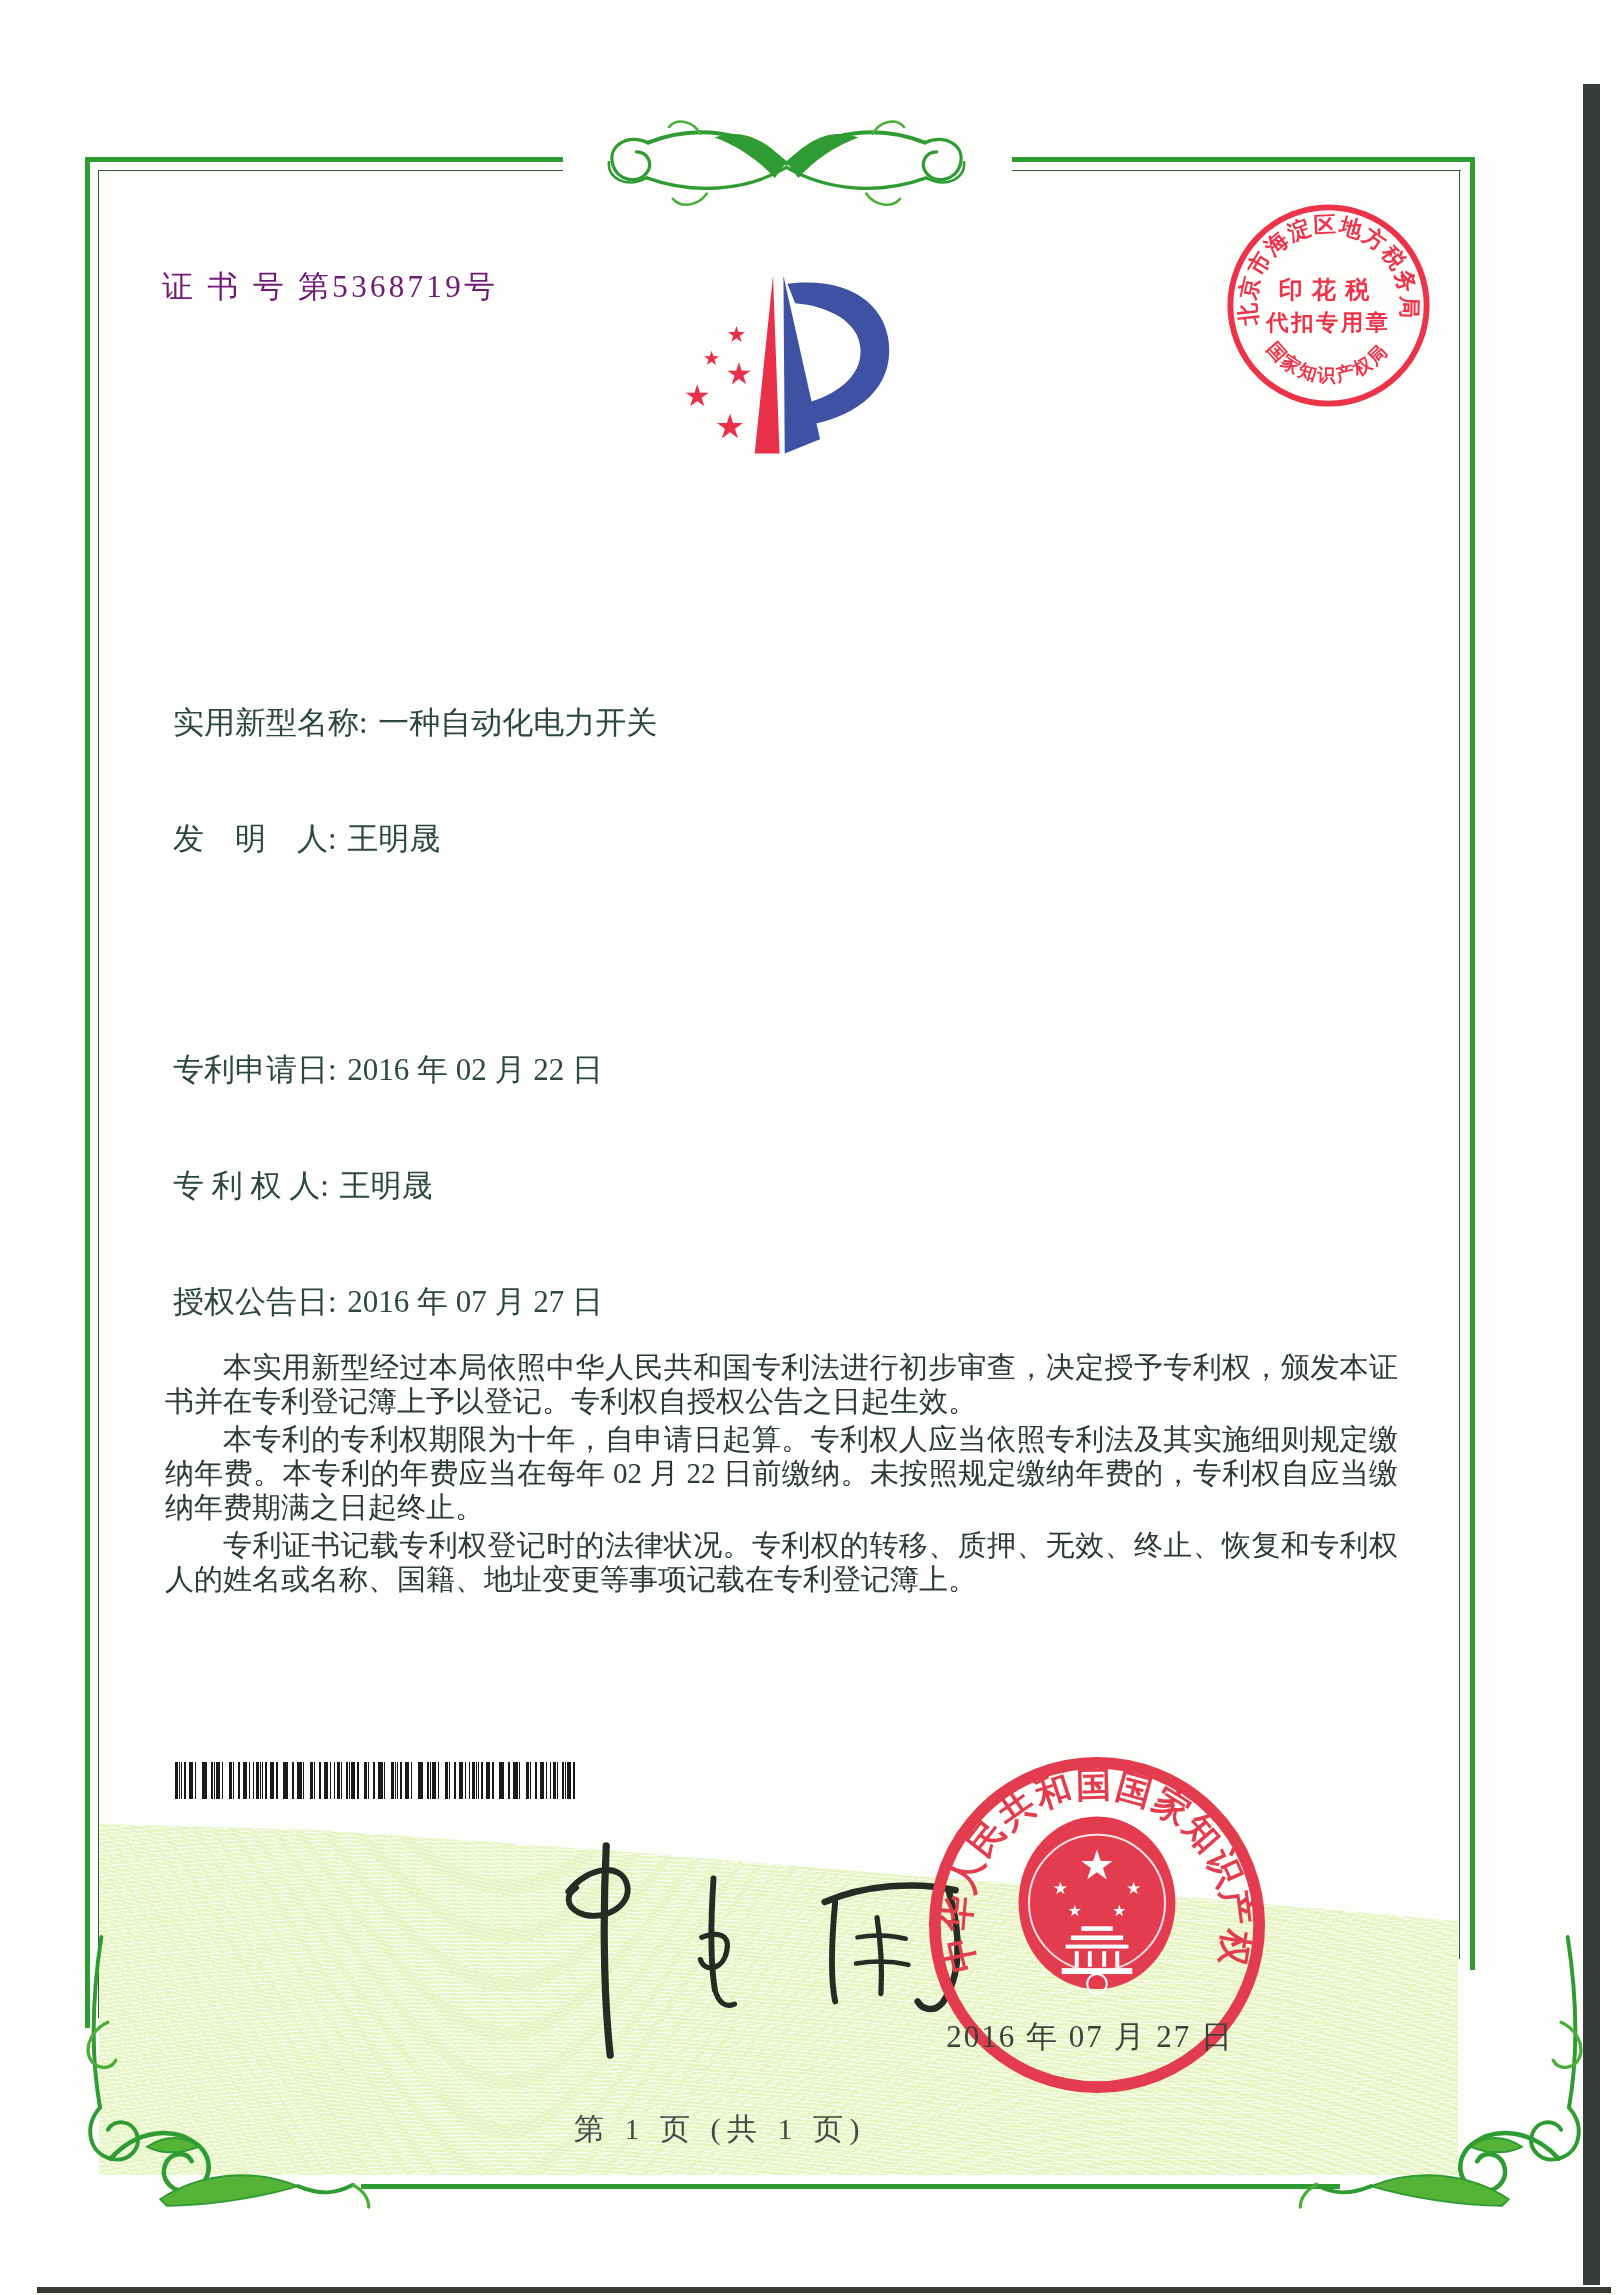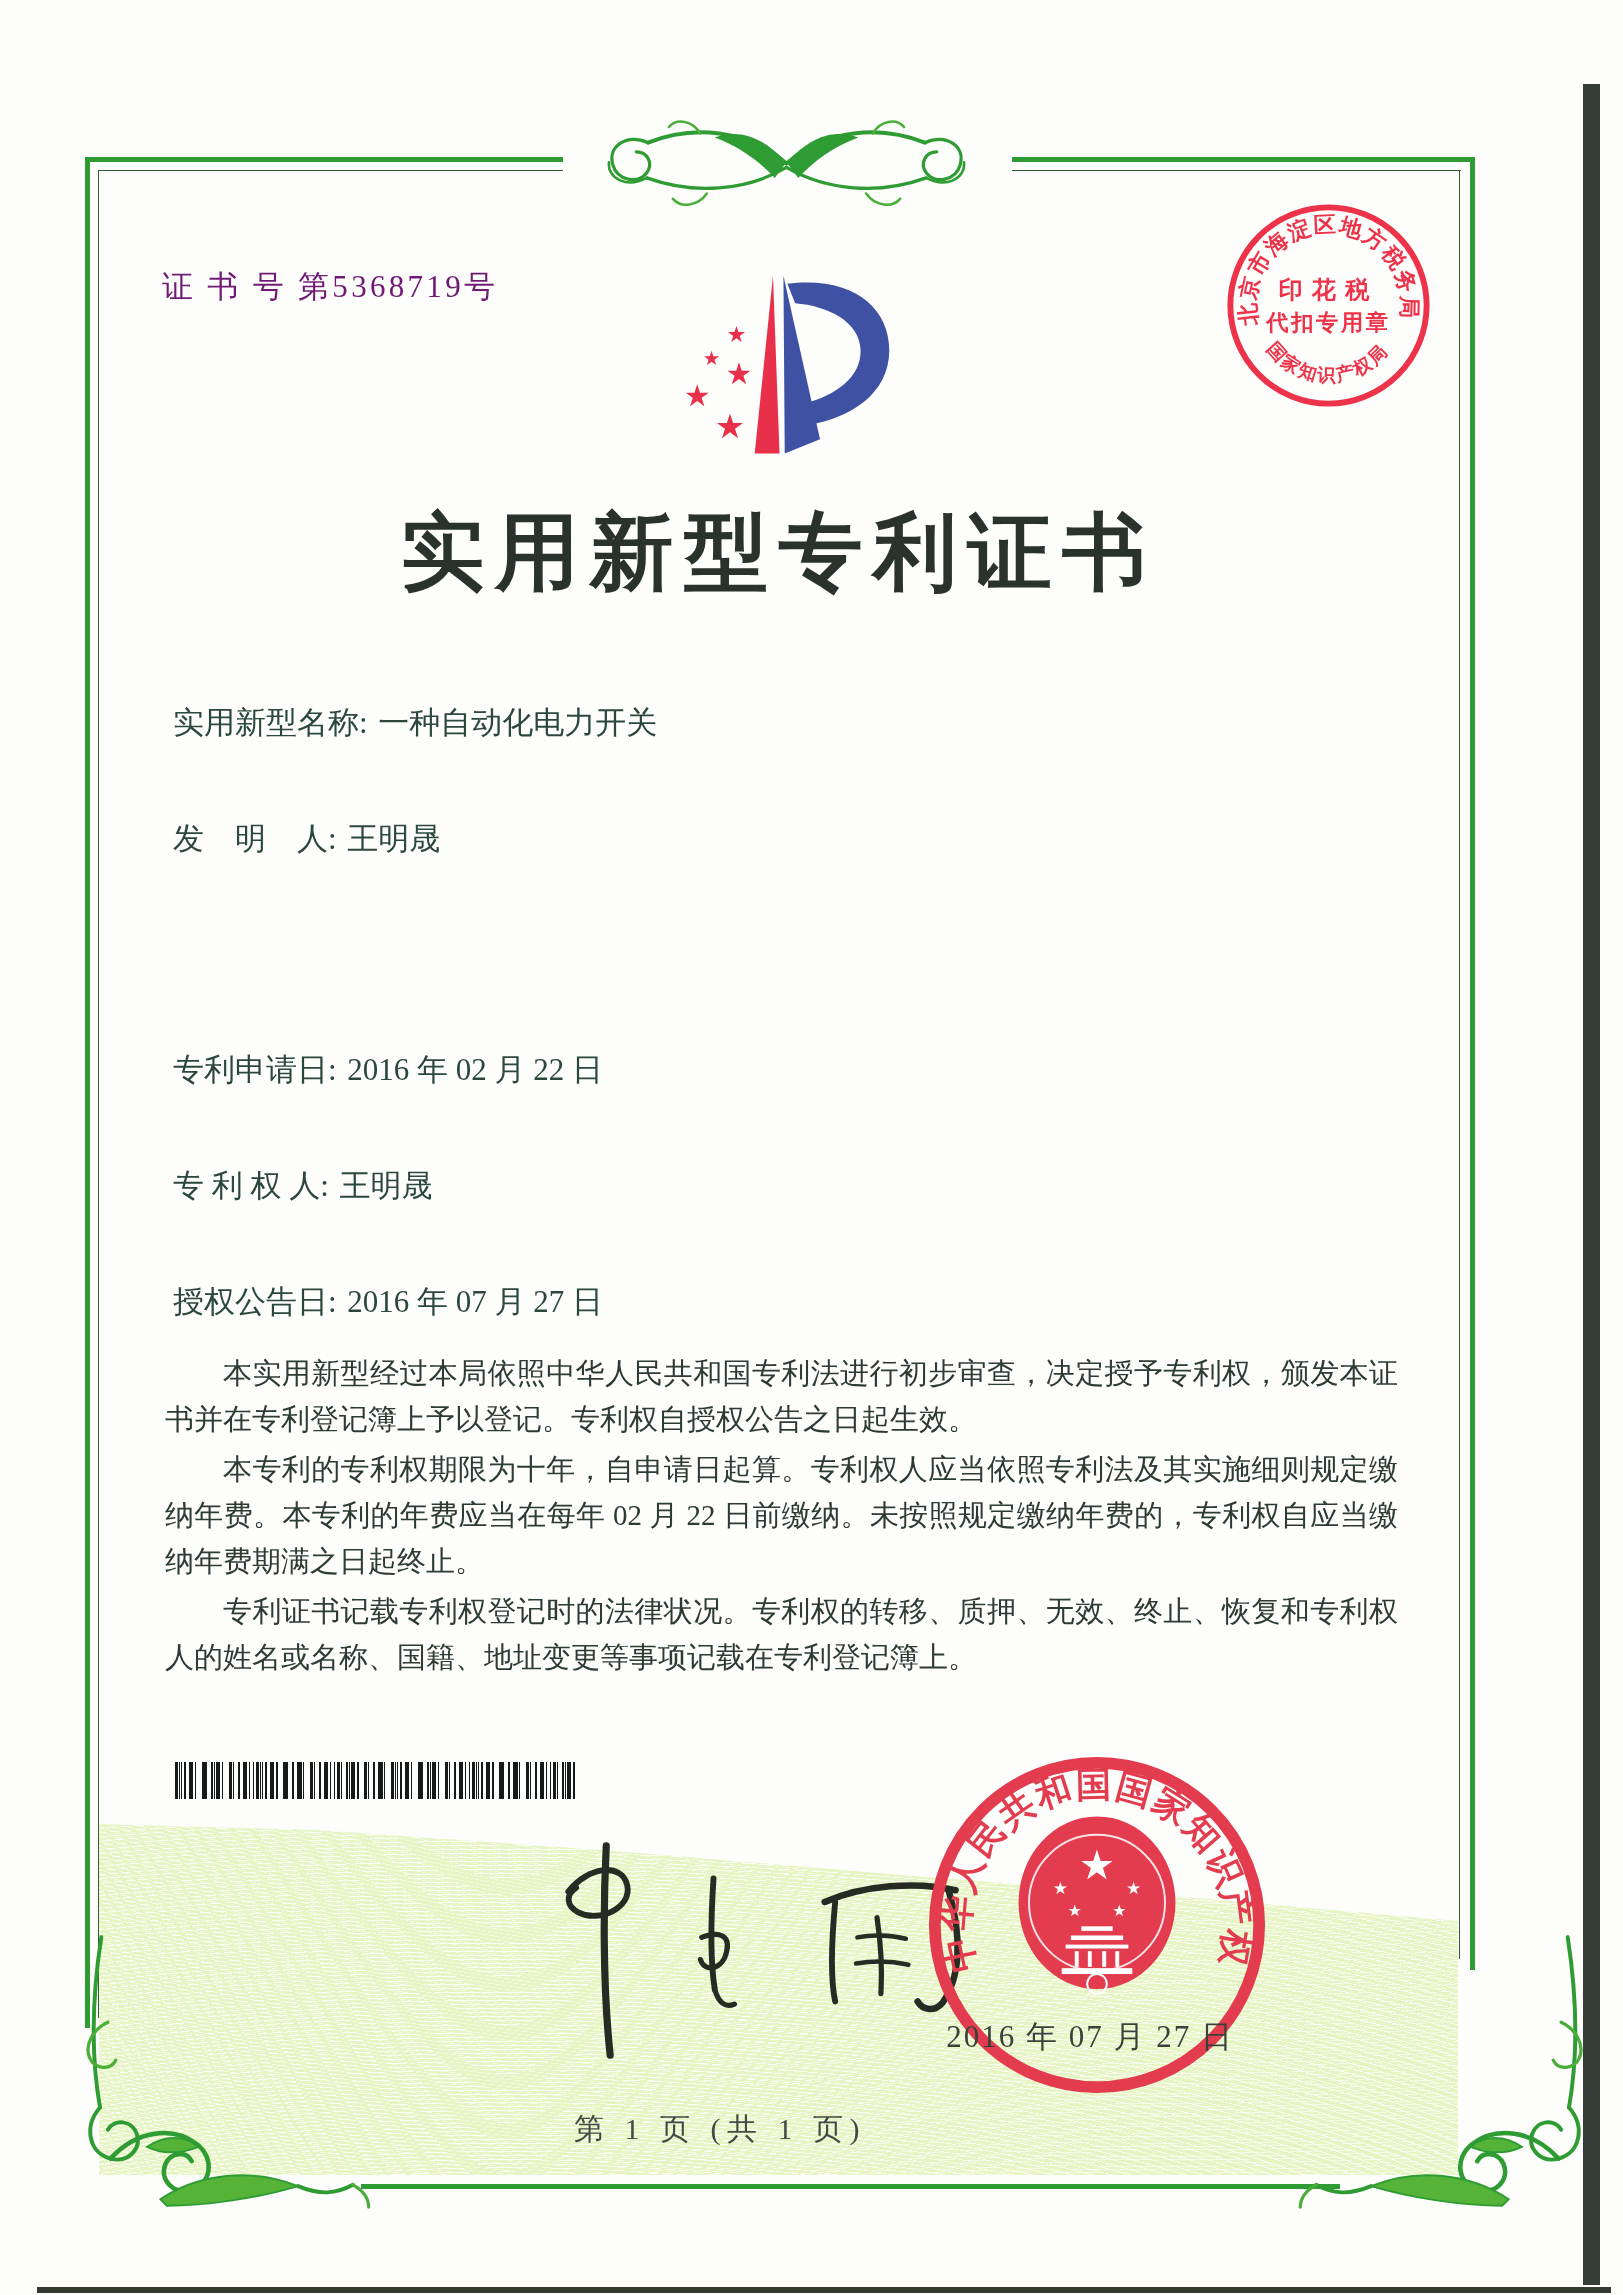--- a/index.html
+++ b/index.html
@@ -7,21 +7,21 @@
         font-family:"Liberation Serif","DejaVu Serif",serif;}
   
   .gline{position:absolute;background:#2f9c33;}
   .tline{position:absolute;background:#2e5c33;}
   
   .certno{position:absolute;left:162px;top:266px;font-size:31px;letter-spacing:3.3px;color:#701a75;white-space:nowrap;}
   .title{position:absolute;left:98px;top:496px;width:1361px;text-align:center;
          font-size:84px;font-weight:bold;letter-spacing:10.5px;color:#2a322c;white-space:nowrap;}
   .frow{position:absolute;left:173px;font-size:31px;color:#2b473e;white-space:nowrap;}
   .frow .fval{margin-left:10.5px;}
-  .paras{position:absolute;left:165px;top:1350px;width:1233px;font-size:29px;line-height:46px;
+  .paras{position:absolute;left:165px;top:1350px;width:1233px;font-size:29px;line-height:34px;
          color:#2c3b34;text-align:justify;}
   .paras p{margin:0 0 3.9px 0;text-indent:58px;}
   .director{position:absolute;font-family:"Liberation Sans","DejaVu Sans",sans-serif;
             font-size:34px;font-weight:600;letter-spacing:5.2px;color:#20261f;white-space:nowrap;}
   .sealdate{position:absolute;left:933px;top:2016px;width:314px;text-align:center;
             font-size:31px;letter-spacing:2px;color:#39413a;z-index:6;white-space:nowrap;}
   .footer{position:absolute;left:288px;top:2109px;width:864px;text-align:center;
           font-size:30px;letter-spacing:6.5px;color:#3f4b43;z-index:5;}
   
   .waves{position:absolute;left:99px;top:1795px;width:1359px;height:380px;z-index:1;
@@ -117,21 +117,20 @@
     <text font-size="34" fill="#ed3349" font-weight="bold">
       <textPath href="#taxTop" startOffset="0" textLength="400" lengthAdjust="spacing">北京市海淀区地方税务局</textPath>
     </text>
     <text x="175" y="163" font-size="37" fill="#ed3349" font-weight="bold" text-anchor="middle" letter-spacing="14">印花税</text>
     <text x="175" y="212" font-size="34" fill="#ed3349" font-weight="bold" text-anchor="middle" letter-spacing="4">代扣专用章</text>
     <text font-size="28" fill="#ed3349" font-weight="bold">
       <textPath href="#taxBottom" startOffset="0" textLength="215" lengthAdjust="spacing">国家知识产权局</textPath>
     </text>
   </svg>
 
-  <div class="title">实用新型专利证书</div>
 
   <div class="frow" style="top:702px;">
     <span class="flab">实用新型名称:</span><span class="fval">一种自动化电力开关</span>
   </div>
   <div class="frow" style="top:818px;">
     <span class="flab">发　明　人:</span><span class="fval">王明晟</span>
   </div>
   <div class="frow" style="top:1049px;">
     <span class="flab">专利申请日:</span><span class="fval">2016 年 02 月 22 日</span>
   </div>

